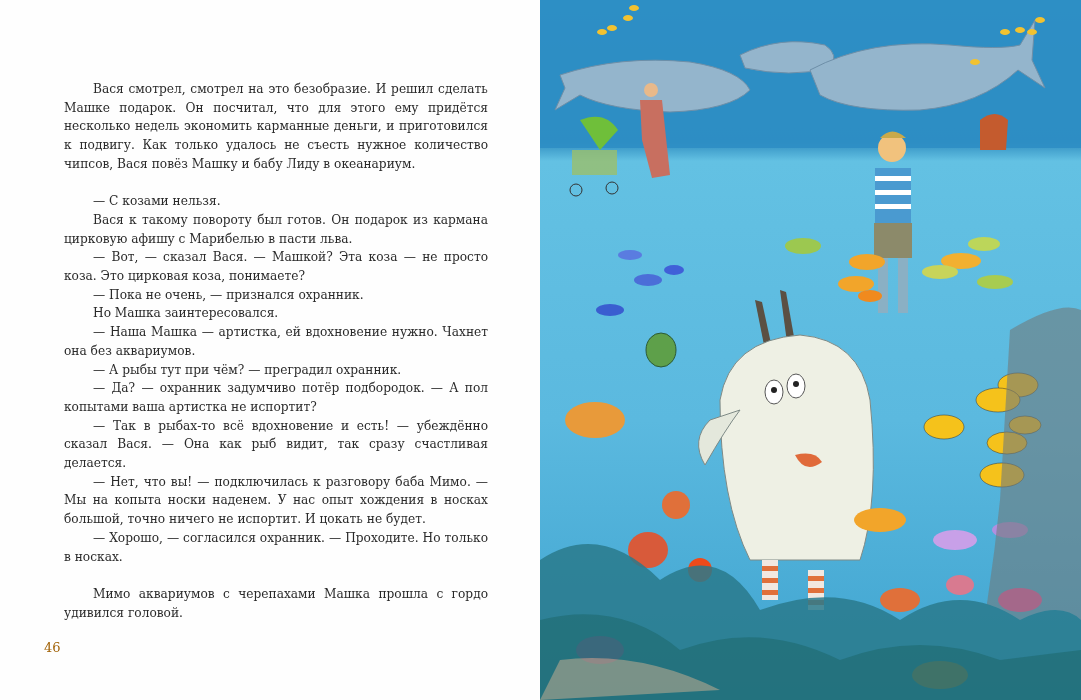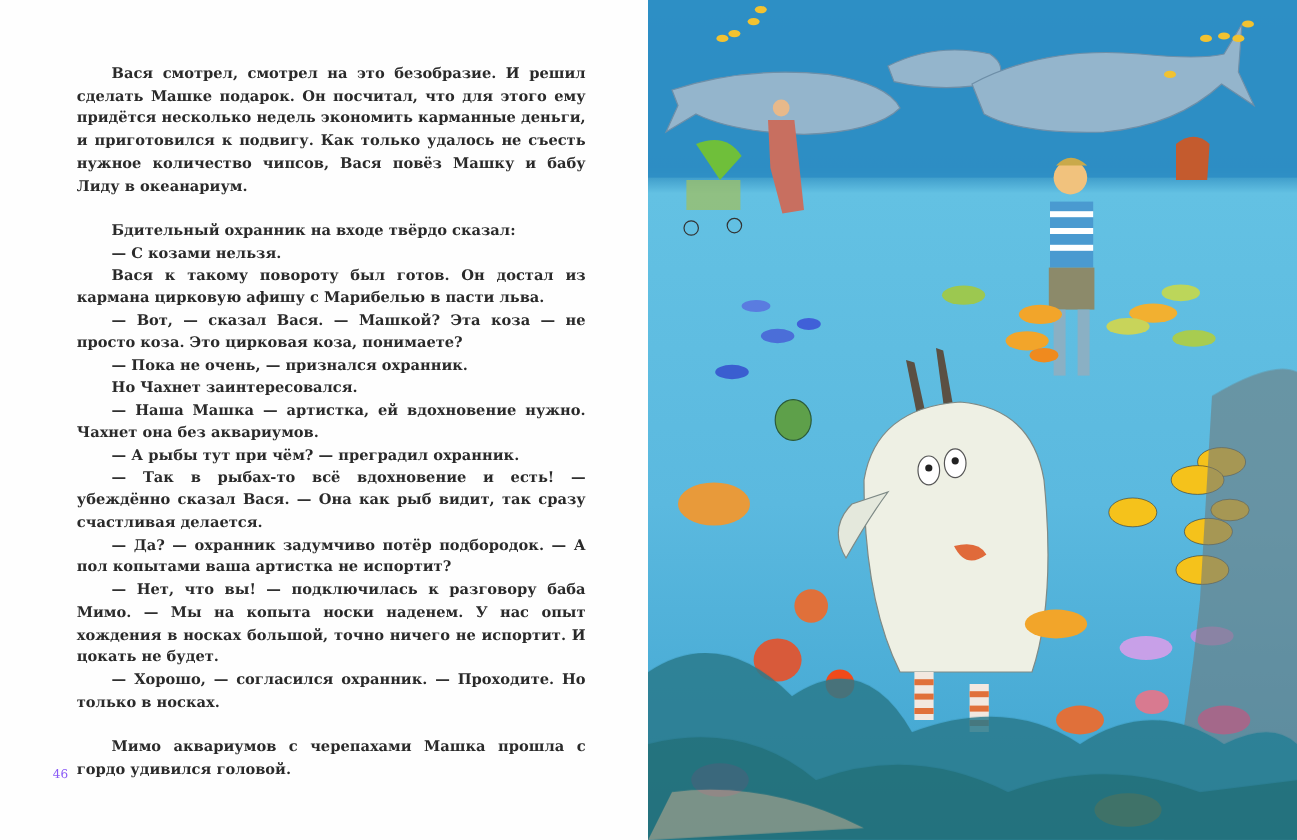--- a/index.html
+++ b/index.html
@@ -6,54 +6,52 @@
   body {
     width: 1081px; height: 700px; overflow: hidden; position: relative;
     background: #ffffff;
     font-family: "DejaVu Serif", "Liberation Serif", serif;
   }
   .spread { position: absolute; inset: 0; display: flex; }
   .page-left {
     position: relative; width: 540px; height: 700px; background: #fefefe;
   }
   .text-block {
-    position: absolute; left: 64px; top: 52px; width: 424px;
+    position: absolute; left: 64px; top: 80px; width: 424px;
     font-size: 12.2px; line-height: 18.7px; color: #2a2a2a;
     text-align: justify;
-    font-weight: bold;
   }
   .text-block p { margin: 0; text-indent: 29px; }
   .text-block .gap { height: 18.7px; }
   .page-number {
     position: absolute; left: 44px; top: 640px;
-    font-size: 10px; color: #8b5cf6;
+    font-size: 13px; color: #a16207;
   }
   .page-right {
     position: relative; width: 541px; height: 700px; overflow: hidden;
   }
   .page-right svg { display: block; }
 </style>
 </head>
 <body>
 
 <div class="spread">
   <div class="page-left">
     <div class="text-block">
       <p>Вася смотрел, смотрел на это безобразие. И решил сделать Машке подарок. Он посчитал, что для этого ему придётся несколько недель экономить карманные деньги, и приготовился к подвигу. Как только удалось не съесть нужное количество чипсов, Вася повёз Машку и бабу Лиду в океанариум.</p>
       <div class="gap"></div>
-      <p>Бдительный охранник на входе твёрдо сказал:</p>
       <p>— С козами нельзя.</p>
-      <p>Вася к такому повороту был готов. Он достал из кармана цирковую афишу с Марибелью в пасти льва.</p>
+      <p>Вася к такому повороту был готов. Он подарок из кармана цирковую афишу с Марибелью в пасти льва.</p>
       <p>— Вот, — сказал Вася. — Машкой? Эта коза — не просто коза. Это цирковая коза, понимаете?</p>
       <p>— Пока не очень, — признался охранник.</p>
-      <p>Но Чахнет заинтересовался.</p>
+      <p>Но Машка заинтересовался.</p>
       <p>— Наша Машка — артистка, ей вдохновение нужно. Чахнет она без аквариумов.</p>
       <p>— А рыбы тут при чём? — преградил охранник.</p>
+      <p>— Да? — охранник задумчиво потёр подбородок. — А пол копытами ваша артистка не испортит?</p>
       <p>— Так в рыбах-то всё вдохновение и есть! — убеждённо сказал Вася. — Она как рыб видит, так сразу счастливая делается.</p>
-      <p>— Да? — охранник задумчиво потёр подбородок. — А пол копытами ваша артистка не испортит?</p>
       <p>— Нет, что вы! — подключилась к разговору баба Мимо. — Мы на копыта носки наденем. У нас опыт хождения в носках большой, точно ничего не испортит. И цокать не будет.</p>
       <p>— Хорошо, — согласился охранник. — Проходите. Но только в носках.</p>
       <div class="gap"></div>
       <p>Мимо аквариумов с черепахами Машка прошла с гордо удивился головой.</p>
     </div>
     <div class="page-number">46</div>
   </div>
 
   <div class="page-right">
     <svg width="541" height="700" viewBox="0 0 541 700" xmlns="http://www.w3.org/2000/svg">

